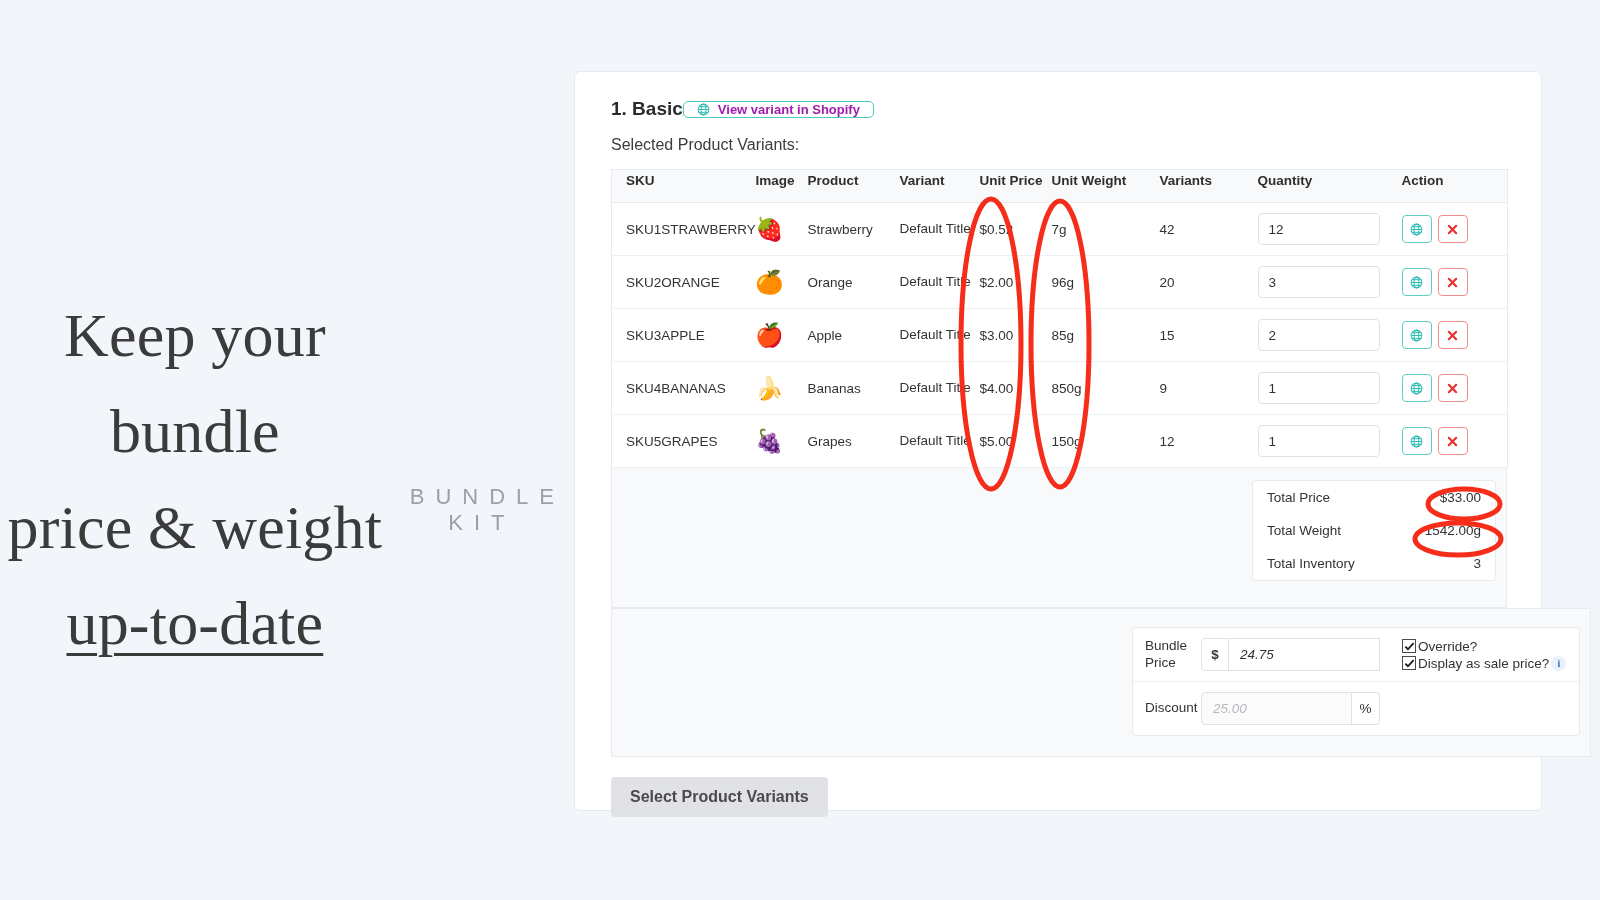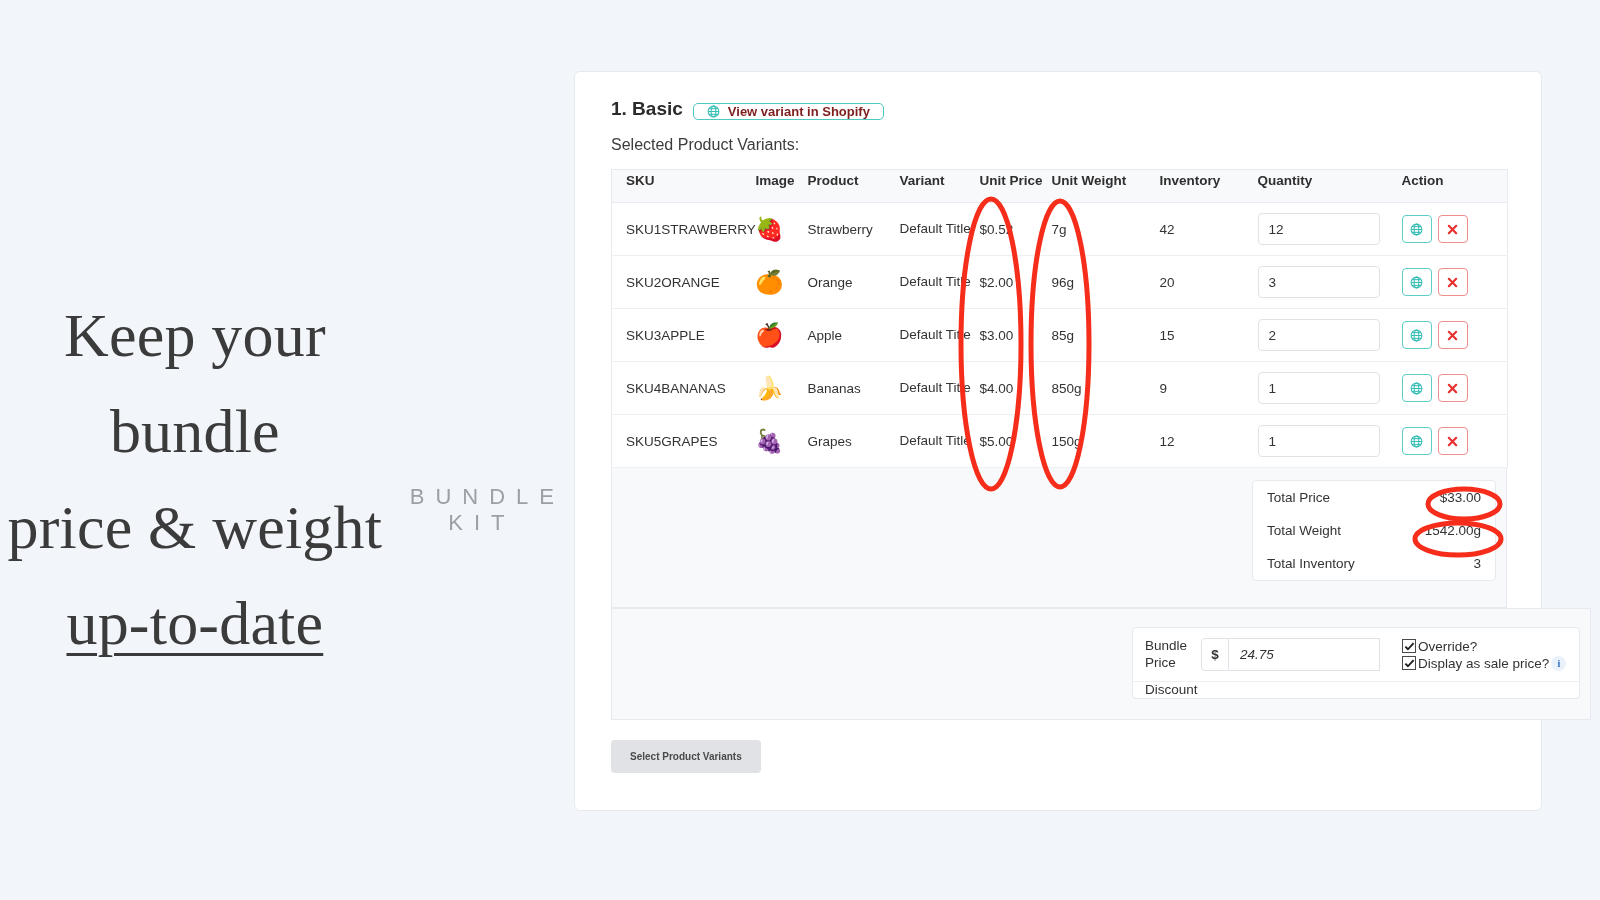--- a/index.html
+++ b/index.html
@@ -28,27 +28,27 @@
     font-family: "Liberation Sans", sans-serif; text-indent: 11px;
   }
 
   
   .card {
     position: absolute; left: 574px; top: 71px; width: 968px; height: 740px;
     background: #fff; border: 1px solid #e6e9ee; border-radius: 6px;
   }
   .card-inner { padding: 26px 36px 0 36px; }
 
-  .title-row { display: flex; align-items: flex-end; gap: 10px; }
+  .title-row { display: flex; align-items: center; }
   .step-title { font-size: 19px; font-weight: bold; color: #2b2b2b; }
   .shopify-btn {
     display: inline-flex; align-items: center; gap: 8px;
     border: 1px solid #4cc9c0; border-radius: 5px;
     padding: 0 13px; background: #fff;
-    color: #7f1d1d; font-size: 13px; font-weight: bold; white-space: nowrap;
+    color: #a21caf; font-size: 13px; font-weight: bold; white-space: nowrap;
     cursor: pointer;
   }
   .globe { width: 13px; height: 13px; display: block; }
   .sel-label { margin-top: 16px; font-size: 16px; color: #3c3c3c; }
 
   
   table.variants { width: 896px; border-collapse: collapse; margin-top: 15px; table-layout: fixed; }
   table.variants th {
     background: #f8f9fb; text-align: left; font-size: 13.5px; font-weight: bold; color: #2f2f2f;
     padding: 3px 0 14px 0; border-top: 1px solid #e7eaee; border-bottom: 1px solid #e7eaee;
@@ -131,21 +131,21 @@
   .chk svg { display: block; }
   .info-i {
     width: 15px; height: 15px; border-radius: 50%; background: #e9f1fb; color: #2f6fc0;
     font-size: 10px; font-weight: bold; display: flex; align-items: center; justify-content: center;
     font-family: "Liberation Serif", serif; cursor: pointer;
   }
 
   
   .select-btn {
     margin-top: 20px; display: inline-block; background: #e0e2e5; border: none; border-radius: 4px;
-    padding: 11px 19px; font-size: 10px; font-weight: bold; color: #4a4a4a; cursor: pointer;
+    padding: 11px 19px; font-size: 16px; font-weight: bold; color: #4a4a4a; cursor: pointer;
     font-family: "Liberation Sans", sans-serif;
   }
 
   
   .anno { position: absolute; left: 0; top: 0; width: 1600px; height: 900px; pointer-events: none; }
 </style>
 </head>
 <body>
 
 <div class="stage">
@@ -193,21 +193,21 @@
             <col class="c-act">
         </colgroup>
         <thead>
           <tr>
             <th>SKU</th>
             <th>Image</th>
             <th>Product</th>
             <th>Variant</th>
             <th>Unit Price</th>
             <th>Unit Weight</th>
-            <th>Inventory</th>
+            <th>Variants</th>
             <th>Quantity</th>
             <th>Action</th>
           </tr>
         </thead>
         <tbody id="variant-rows">
             <tr>
               <td>SKU1STRAWBERRY</td>
               <td>
                 <span class="thumb">🍓</span>
               </td>
@@ -404,20 +404,24 @@
                       <path d="M1.5 6.2 L4.3 9 L10.5 2.3" stroke="#1a1a1a" stroke-width="2" fill="none"></path>
                     </svg>
                 </span>
                 <span>Display as sale price?</span>
                 <span class="info-i">i</span>
               </div>
             </div>
           </div>
           <div class="bp-row">
             <div class="bp-label">Discount</div>
+            <div class="inp-group">
+              <input class="inp-main disc" type="text" placeholder="25.00" style="">
+              <div class="inp-addon right">%</div>
+            </div>
           </div>
         </div>
       </div>
 
       <button class="select-btn">Select Product Variants</button>
 
     </div>
   </div>
 
   <svg class="anno" viewBox="0 0 1600 900">

